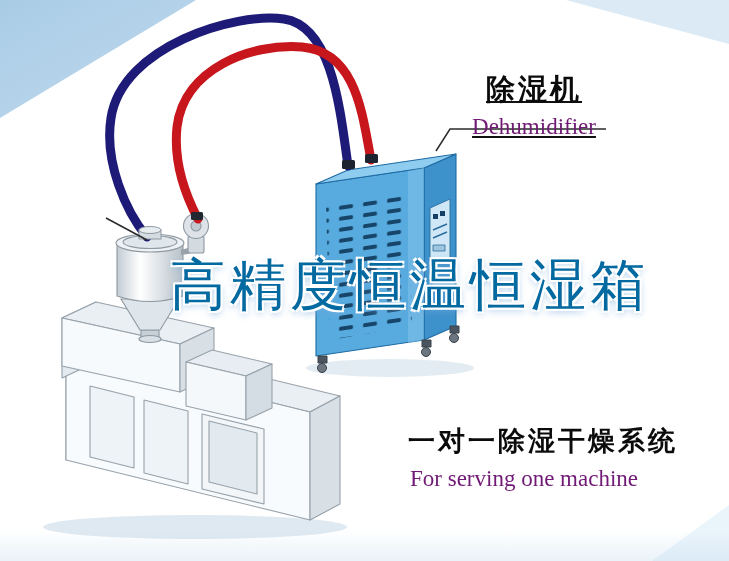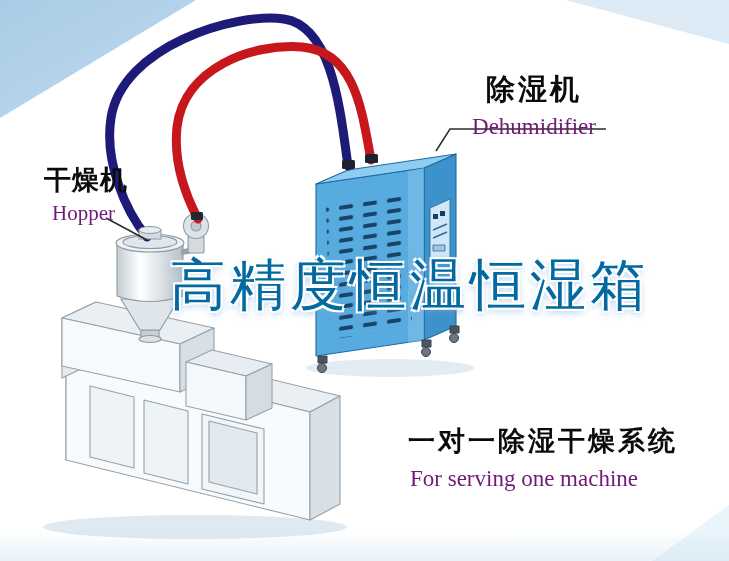--- a/index.html
+++ b/index.html
@@ -9,21 +9,21 @@
   .stage > svg { position:absolute; left:0; top:0; }
 
   .anno { position:absolute; color:#111; }
   .anno .label-title { font-weight:bold; color:#0b0b0b; }
   .anno .label-sub { font-family:"Liberation Serif", serif; color:#701a75; }
 
   .hopper-label { left:44px; top:162px; }
   .hopper-label .label-title { font-size:27px; letter-spacing:1px; }
   .hopper-label .label-sub { font-size:21px; margin-top:3px; margin-left:8px; }
 
-  .dehu-label { left:446px; top:70px; width:176px; text-align:center; }
+  .dehu-label { left:446px; top:70px; width:176px; text-align:center;text-decoration:underline; }
   .dehu-label .label-title { font-size:29px; letter-spacing:3px; }
   .dehu-label .label-sub { font-size:23px; margin-top:4px; }
 
   .watermark {
     position:absolute; left:170px; top:248px;
     font-size:56px; font-weight:normal; letter-spacing:4px;
     color:#0369a1; white-space:nowrap;
     text-shadow:-2px -2px 0 #fff, 2px -2px 0 #fff, -2px 2px 0 #fff,
                  2px 2px 0 #fff, 0 3px 7px rgba(120,170,220,.85);
   }
@@ -145,24 +145,20 @@
         <ellipse cx="150" cy="230" rx="11" ry="3.5" fill="#E8EDF1"></ellipse>
       </g>
     </g>
 
     <g stroke="#2B2B2B" stroke-width="1.5" fill="none">
       <path d="M106,218 L147,240"></path>
       <path d="M606,129 L450,129 L436,151"></path>
     </g>
   </svg>
 
-  <div class="anno hopper-label">
-    <div class="label-title">干燥机</div>
-    <div class="label-sub">Hopper</div>
-  </div>
 
   <div class="anno dehu-label">
     <div class="label-title">除湿机</div>
     <div class="label-sub">Dehumidifier</div>
   </div>
 
   <div class="watermark">高精度恒温恒湿箱</div>
 
   <div class="anno caption">
     <div class="label-title">一对一除湿干燥系统</div>

